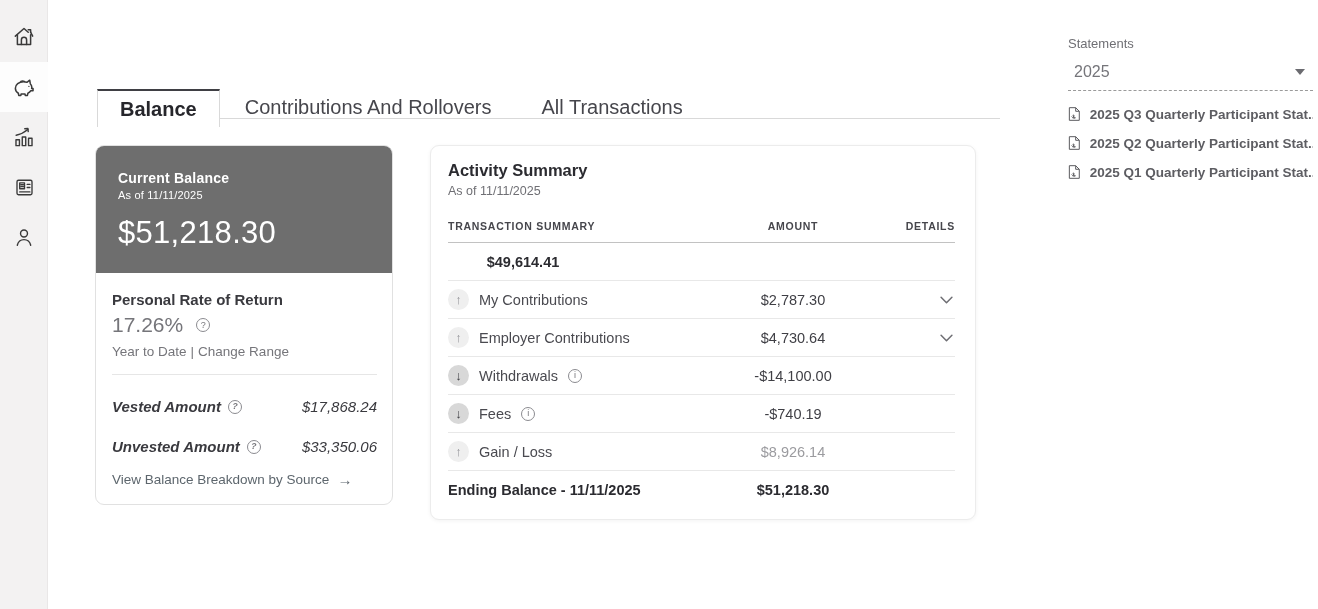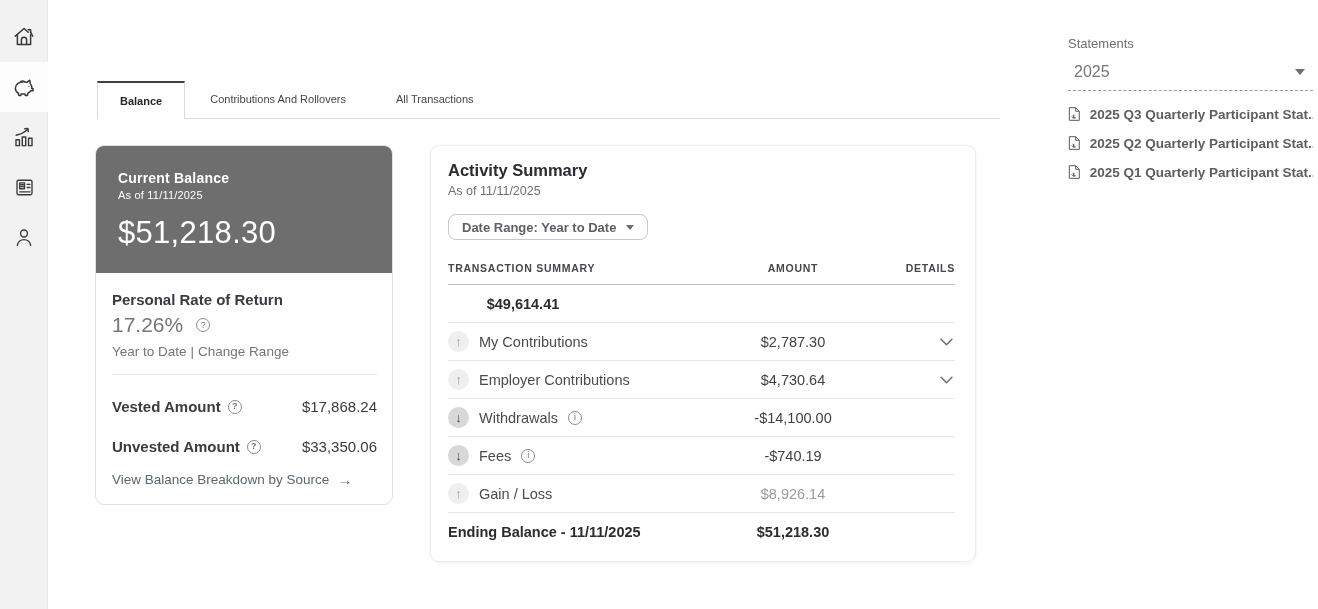--- a/index.html
+++ b/index.html
@@ -13,40 +13,40 @@
   .side-item { width:48px; height:50px; display:flex; align-items:center; justify-content:center; cursor:pointer; }
   .side-item.selected { background:#fdfdfd; }
   .side-item svg { display:block; }
 
   
   .page-title { position:absolute; left:97px; top:24px; font-size:28px; font-weight:700; color:#1f1f23; letter-spacing:.2px; }
 
   
   .tabs { position:absolute; left:97px; top:81px; width:903px; height:38px;
           display:flex; border-bottom:1px solid #d9d9d9; }
-  .tab { height:38px; line-height:36px; font-size:11px; color:#46464c; padding:0 25px; cursor:pointer; white-space:nowrap; }
+  .tab { height:38px; line-height:36px; font-size:20px; color:#46464c; padding:0 25px; cursor:pointer; white-space:nowrap;margin-top:8px; }
   .tab.active { background:#ffffff; border:1px solid #d9d9d9; border-top:2px solid #3f3f44; border-bottom:none;
                 margin-bottom:-1px; font-weight:700; color:#26262b; padding:0 22px; }
 
   
   .balance-card { position:absolute; left:95px; top:145px; width:298px; border:1px solid #e1e1e1;
                   border-radius:9px; overflow:hidden; background:#fff; }
   .cb-header { background:#6e6e6e; color:#ffffff; padding:24px 22px 22px 22px; }
   .cb-title { font-size:14px; font-weight:700; letter-spacing:.2px; }
   .cb-asof { font-size:11px; margin-top:3px; letter-spacing:.2px; }
   .cb-amount { font-size:31px; font-weight:400; margin-top:14px; letter-spacing:.3px; }
   .cb-body { padding:18px 15px 16px 16px; }
   .ror-label { font-size:15px; font-weight:700; color:#3a3a3f; }
   .ror-value-row { margin-top:5px; display:flex; align-items:center; gap:13px; }
   .ror-value { font-size:21px; color:#75757a; }
   .ror-period { margin-top:7px; font-size:13.5px; color:#75757a; }
   .ror-period .sep { margin:0 4px; }
   .ror-change { cursor:pointer; }
   .cb-divider { border:none; border-top:1px solid #e6e6e6; margin:15px 0 4px 0; }
-  .kv-row { display:flex; align-items:center; justify-content:space-between; margin-top:23px; }
+  .kv-row { display:flex; align-items:center; justify-content:space-between; margin-top:23px;font-style:italic; }
   .kv-label { font-size:15px; font-weight:700; color:#3a3a3f; display:flex; align-items:center; gap:7px; }
   .kv-value { font-size:15px; color:#3a3a3f; }
   .breakdown-link { margin-top:16px; font-size:13.5px; color:#5d666d; display:flex; align-items:center; gap:8px; cursor:pointer; }
   .breakdown-link .arrow { font-size:15px; color:#5d666d; }
 
   .help-circle, .info-circle { width:14px; height:14px; border:1px solid #8b8b90; border-radius:50%;
         font-size:9px; color:#75757a; display:inline-flex; align-items:center; justify-content:center;
         line-height:1; flex:0 0 auto; cursor:pointer; }
 
   
@@ -189,24 +189,20 @@
       <div class="breakdown-link">
         <span>View Balance Breakdown by Source</span>
         <span class="arrow">→</span>
       </div>
     </div>
   </section>
 
   <section class="activity-card">
     <div class="act-title">Activity Summary</div>
     <div class="act-asof">As of 11/11/2025</div>
-    <button class="date-range-btn">
-      <span>Date Range: Year to Date</span>
-      <span class="caret-down"></span>
-    </button>
 
     <div class="t-head">
       <span class="col-label">TRANSACTION SUMMARY</span>
       <span class="col-amount">AMOUNT</span>
       <span class="col-details">DETAILS</span>
     </div>
 
     <div class="t-row bold">
       <span class="col-amount">$49,614.41</span>
       <span class="col-details"></span>

